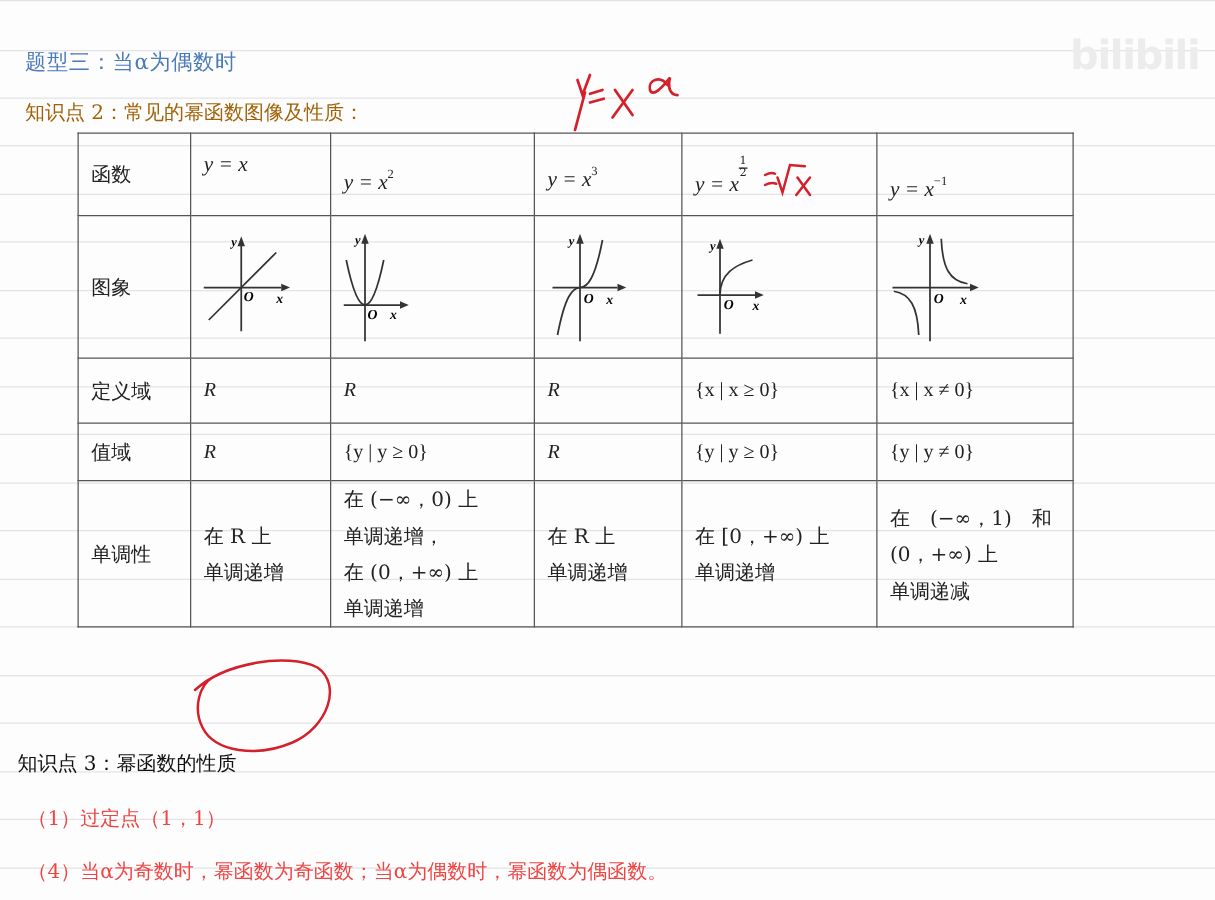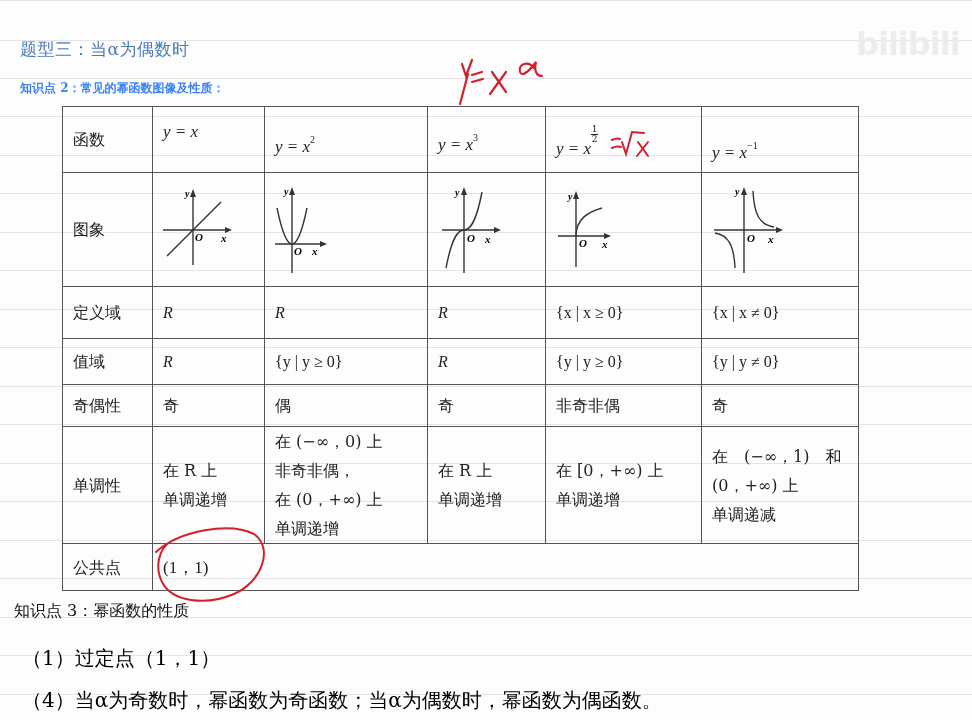--- a/index.html
+++ b/index.html
@@ -4,23 +4,23 @@
 <style>
   html, body { margin:0; padding:0; }
   body {
     width:972px; height:720px; overflow:hidden; position:relative;
     background:#fdfdfd;
     font-family:"DejaVu Serif", "Liberation Serif", serif;
     color:#222;
   }
   .ruled-line { position:absolute; left:0; width:972px; height:1px; background:#e4e4e8; }
   .title { position:absolute; left:20px; top:38px; font-size:17px; color:#4a7ab8; letter-spacing:0.5px; }
-  .kp2 { position:absolute; left:20px; top:80px; font-size:12px; font-weight:bold; color:#3b82f6; }
+  .kp2 { position:absolute; left:20px; top:80px; font-size:16px; font-weight:normal; color:#a16207; }
   .kp3 { position:absolute; left:14px; top:601px; font-size:16px; font-weight:normal; color:#111; }
-  .item { position:absolute; left:22px; font-size:20px; color:#000000; }
+  .item { position:absolute; left:22px; font-size:16px; color:#ef4444; }
   .watermark { position:absolute; left:856px; top:25px; font-family:"DejaVu Sans", sans-serif; font-weight:bold; font-size:32px; color:#ececec; letter-spacing:-1px; }
   table.grid {
     position:absolute; left:62px; top:106px; border-collapse:collapse;
     table-layout:fixed; width:796px;
   }
   table.grid td {
     border:1.5px solid #555; padding:0 0 0 10px; vertical-align:middle;
     font-size:16px; line-height:29px; color:#222;
   }
   .math { font-family:"Liberation Serif", "DejaVu Serif", serif; font-style:italic; font-size:17px; }
@@ -176,60 +176,48 @@
 
   <tr style="height:46px">
     <td>值域</td>
     <td class="math">R</td>
     <td class="set">{y | y ≥ 0}</td>
     <td class="math">R</td>
     <td class="set">{y | y ≥ 0}</td>
     <td class="set">{y | y ≠ 0}</td>
   </tr>
 
-  <tr style="height:42px">
-    <td>奇偶性</td>
-    <td>奇</td>
-    <td>偶</td>
-    <td>奇</td>
-    <td>非奇非偶</td>
-    <td>奇</td>
-  </tr>
 
   <tr style="height:117px">
     <td>单调性</td>
     <td>
       <div>在 R 上</div>
       <div>单调递增</div>
     </td>
     <td>
       <div>在 (−∞，0) 上</div>
-      <div>非奇非偶，</div>
+      <div>单调递增，</div>
       <div>在 (0，+∞) 上</div>
       <div>单调递增</div>
     </td>
     <td>
       <div>在 R 上</div>
       <div>单调递增</div>
     </td>
     <td>
       <div>在 [0，+∞) 上</div>
       <div>单调递增</div>
     </td>
     <td>
       <div>在　(−∞，1)　和</div>
       <div>(0，+∞) 上</div>
       <div>单调递减</div>
     </td>
   </tr>
 
-  <tr style="height:47px">
-    <td>公共点</td>
-    <td colspan="5" style="font-family:'Liberation Serif',serif;font-size:17px">(1，1)</td>
-  </tr>
 </tbody>
   </table>
 
 <div class="kp3">知识点 3：幂函数的性质</div>
 <div class="item" style="top:645px">（1）过定点（1，1）</div>
 <div class="item" style="top:687px">（4）当α为奇数时，幂函数为奇函数；当α为偶数时，幂函数为偶函数。</div>
 
 <svg class="hand" style="left:450px;top:50px" width="100" height="60" viewBox="0 0 100 60">
   <g stroke="#d4202a" stroke-width="2.2" fill="none" stroke-linecap="round">
     <path d="M12 14 L16 26 L22 10"></path>

